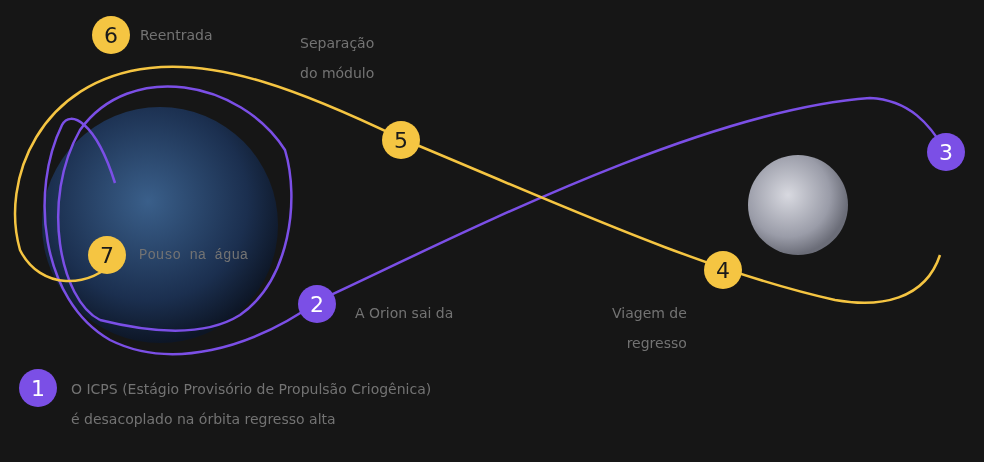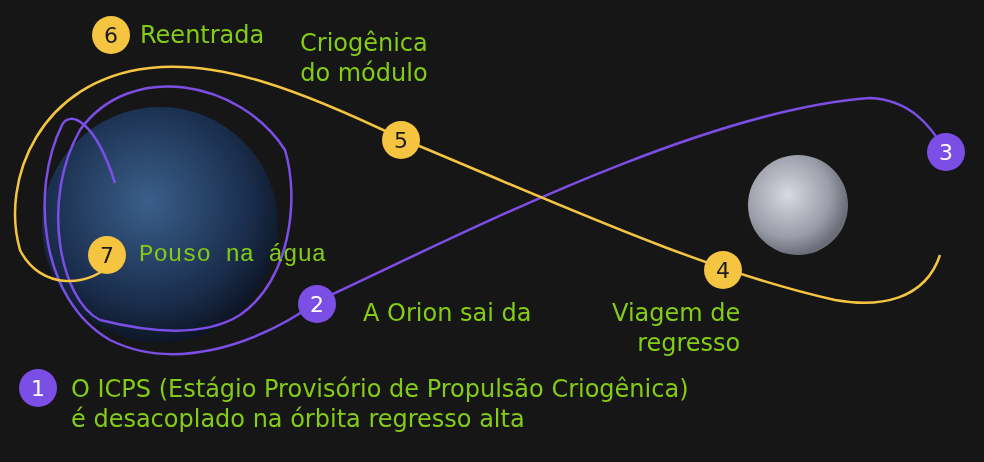--- a/index.html
+++ b/index.html
@@ -1,21 +1,21 @@
 <!DOCTYPE html>
 <html><head>
 <meta charset="utf-8">
 <style>
   html,body{margin:0;padding:0;}
   body{width:984px;height:462px;background:#161616;position:relative;overflow:hidden;font-family:"DejaVu Sans","Liberation Sans",sans-serif;color:#fff;}
   svg.paths{position:absolute;left:0;top:0;}
   .badge{position:absolute;width:38px;height:38px;border-radius:50%;display:flex;align-items:center;justify-content:center;font-size:22px;}
   .badge.y{background:#F5C542;color:#1a1a1a;}
   .badge.p{background:#7B4FE6;color:#fff;}
-  .lbl{position:absolute;font-size:24px;line-height:30px;color:#84cc16;white-space:nowrap;}
+  .lbl{position:absolute;font-size:14px;line-height:30px;color:#737373;white-space:nowrap;}
   .center{text-align:center;}
 </style>
 </head>
 <body>
 
 <svg class="paths" width="984" height="462">
   <defs>
     <radialGradient id="eg" cx="45%" cy="40%" r="60%">
       <stop offset="0%" stop-color="#3a5f8a"></stop>
         <stop offset="70%" stop-color="#1b2f4f"></stop>
@@ -37,40 +37,40 @@
 
   <g fill="none" stroke="#F5C542" stroke-width="2.5">
     <path d="M940 255 C925 300 880 308 835 300 C700 270 550 200 400 138 C300 90 220 60 150 68 C40 80 0 180 20 250 C40 290 90 290 118 258"></path>
   </g>
 </svg>
 
 <div class="badge y" style="left:92px;top:16px;">6</div>
 <div class="lbl" style="left:140px;top:20px;">Reentrada</div>
 
 <div class="lbl center" style="left:300px;top:28px;">
-  <div>Criogênica</div>
+  <div>Separação</div>
   <div>do módulo</div>
 </div>
 <div class="badge y" style="left:382px;top:121px;">5</div>
 
 <div class="badge p" style="left:927px;top:133px;">3</div>
 <div class="lbl center" style="left:852px;top:183px;">
 </div>
 
 <div class="badge y" style="left:704px;top:251px;">4</div>
 <div class="lbl center" style="left:612px;top:298px;text-align:right;">
   <div>Viagem de</div>
   <div>regresso</div>
 </div>
 
 <div class="badge y" style="left:88px;top:236px;">7</div>
 <div class="lbl" style="left:139px;top:240px;font-family:Liberation Mono, monospace;">Pouso na água</div>
 
 <div class="badge p" style="left:298px;top:285px;">2</div>
-<div class="lbl center" style="left:355px;top:298px;margin-left:8px;">
+<div class="lbl center" style="left:355px;top:298px;">
   <div>A Orion sai da</div>
 </div>
 
 <div class="badge p" style="left:19px;top:369px;">1</div>
 <div class="lbl" style="left:71px;top:374px;">
   <div>O ICPS (Estágio Provisório de Propulsão Criogênica)</div>
   <div>é desacoplado na órbita regresso alta</div>
 </div>
 
 </body></html>

